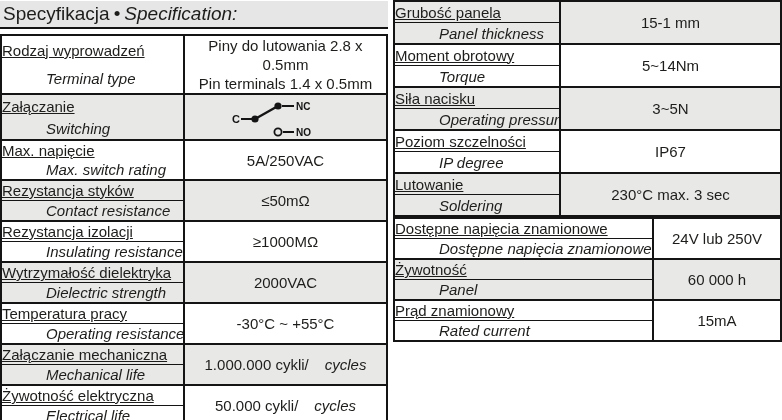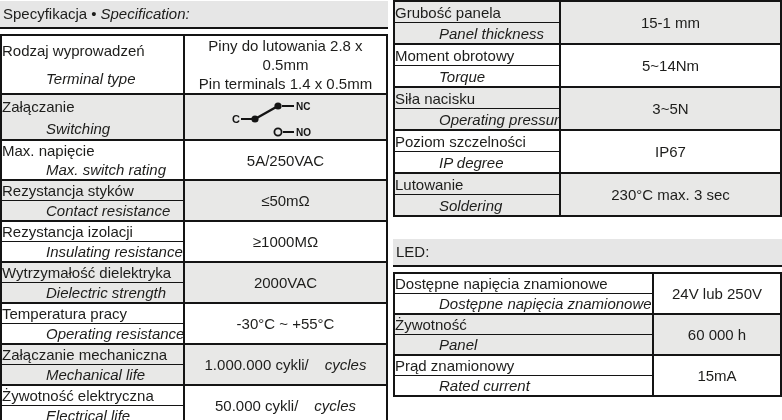--- a/index.html
+++ b/index.html
@@ -9,41 +9,41 @@
     -webkit-font-smoothing:antialiased;
   }
   .page{display:flex;width:782px;}
   .col{box-sizing:border-box;}
   .col.left{width:388px;}
   .col.right{width:389px;margin-left:5px;}
 
   
   .section-header{
     background:#e6e6e6;border-bottom:2px solid #141414;
-    font-size:15px;line-height:24px;height:24px;
+    font-size:19px;line-height:24px;height:24px;
     padding:1px 4px 1px 3px;white-space:nowrap;
   }
   .section-header .hdr-en{font-style:italic;}
   .section-header.spec{margin:1px 0 5px 0;}
   .section-header.led{margin:22px 0 5px 0;}
   .hdr-bullet{margin:0 4px;}
 
   
   table.spec-table{border-collapse:collapse;table-layout:fixed;width:100%;}
   table.spec-table td{
     border:2px solid #141414;
     font-size:15px;vertical-align:middle;
     padding:0;
   }
   td.lbl{padding:1px 2px 1px 6px;white-space:nowrap;overflow:hidden;}
   td.lbl.en{font-style:italic;}
   td.val{text-align:center;}
   tbody.shaded td{background:#e8e8e7;}
   
-  tbody.spec-row tr.sub1 td.lbl{border-bottom:1px solid #141414;}
+  tbody.spec-row tr.sub1 td.lbl{border-bottom:1px solid #141414;text-decoration:underline;}
   tbody.spec-row tr.sub2 td.lbl{border-top:none;padding-left:44px;}
   tbody.spec-row.no-sep tr.sub1 td.lbl{border-bottom:none;}
 
   #spec-table td{height:19px;}
   #panel-table td{height:20px;}
   #led-table td{height:19px;}
 
   #spec-table col.c-label{width:183px;}
   #spec-table col.c-value{width:203px;}
   #panel-table col.c-label{width:166px;}
@@ -253,23 +253,20 @@
       <td class="lbl pl">Lutowanie</td>
       <td class="val" rowspan="2">
               <span class="line"><span>230°C max. 3 sec</span></span>
             </td>
     </tr>
     <tr class="sub2">
       <td class="lbl en">Soldering</td>
     </tr>
   </tbody>
 </table>
-    <div class="section-header led">
-      <span>LED:</span>
-    </div>
     <table class="spec-table" id="led-table">
       <colgroup>
           <col class="c-label">
           <col class="c-value">
         </colgroup>
 
   <tbody class="spec-row">
     <tr class="sub1">
       <td class="lbl pl">Dostępne napięcia znamionowe</td>
       <td class="val" rowspan="2">

